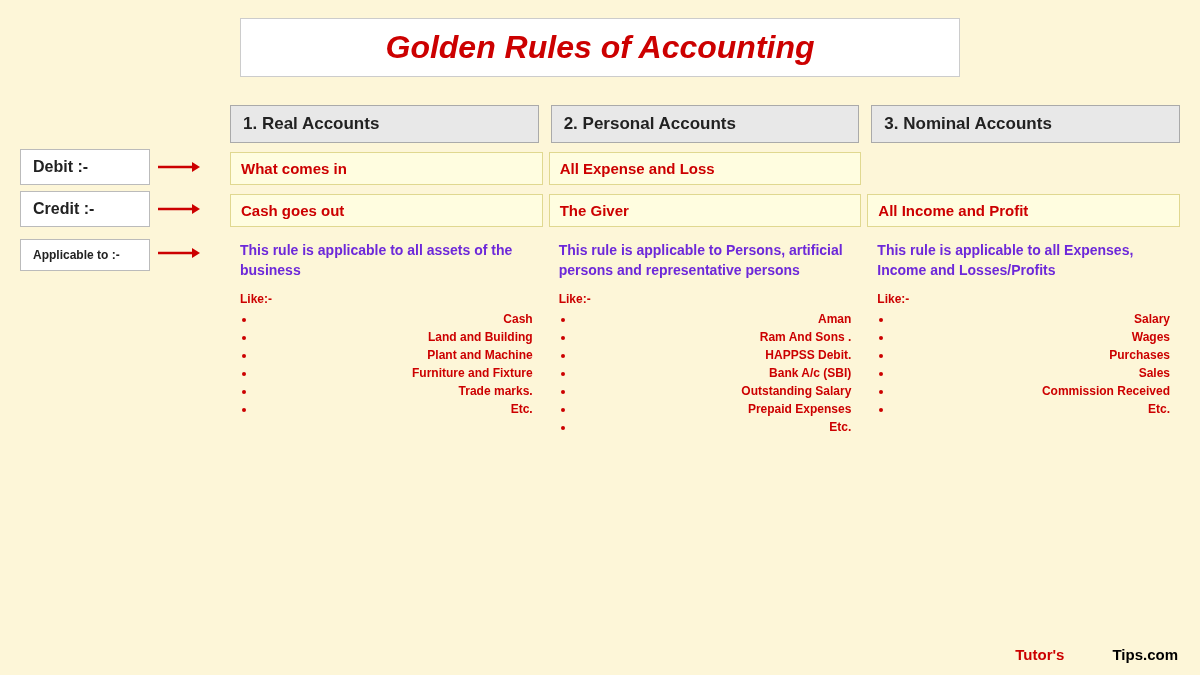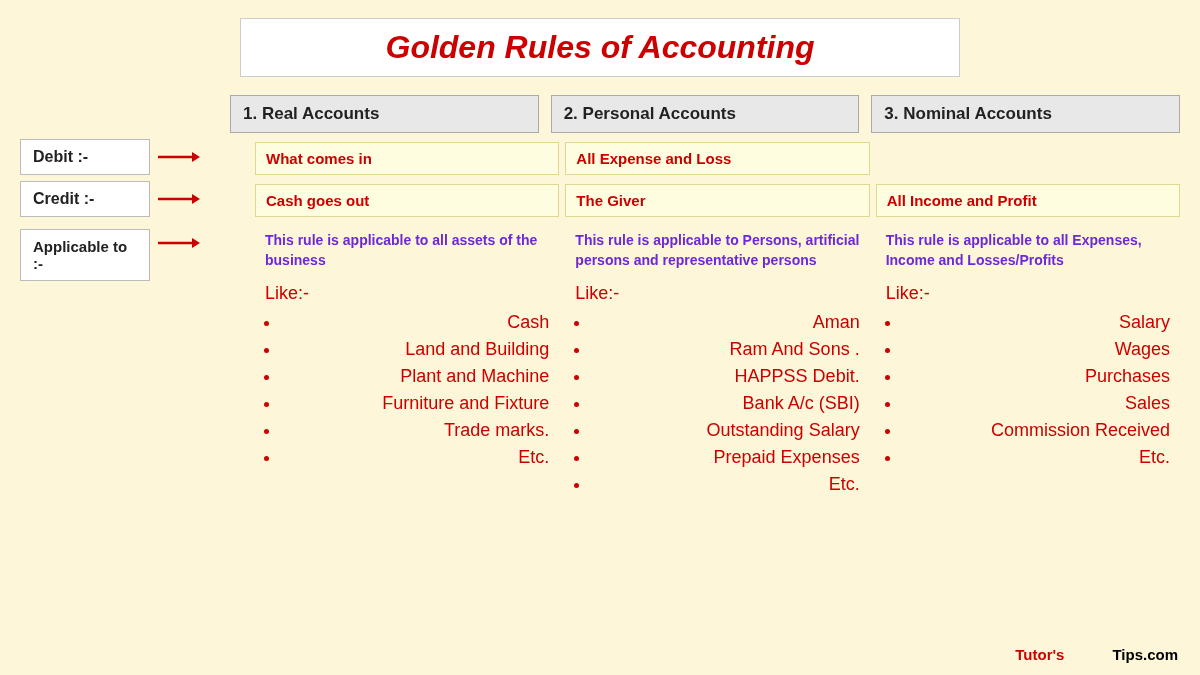--- a/index.html
+++ b/index.html
@@ -80,39 +80,39 @@
       align-items: center;
       width: 210px;
       flex-shrink: 0;
     }
 
     .row-content {
       display: grid;
       grid-template-columns: 1fr 1fr 1fr;
       flex: 1;
       gap: 6px;
-      margin-left: 25px;
     }
 
     
     .headers-row {
       display: flex;
       margin-bottom: 6px;
     }
 
     .headers-left {
       width: 210px;
       flex-shrink: 0;
     }
 
     .headers-right {
       display: grid;
       grid-template-columns: 1fr 1fr 1fr;
       flex: 1;
       gap: 12px;
+      margin-top: 10px;
     }
 
     .header-box {
       background: #e8e8e8;
       border: 1px solid #aaa;
       padding: 8px 12px;
       font-size: 17px;
       font-weight: bold;
       color: #222;
     }
@@ -120,40 +120,40 @@
     
     .desc-cell {
       font-size: 14px;
       font-weight: bold;
       color: #6d28d9;
       padding: 6px 10px;
       line-height: 1.4;
     }
 
     .list-cell {
-      font-size: 18px;
-      font-weight: normal;
+      font-size: 12px;
+      font-weight: bold;
       color: #cc0000;
       padding: 4px 10px;
       line-height: 1.5;
     }
 
     .list-cell ul {
       padding-left: 16px;
       list-style: disc;
       text-align: right;
     }
 
     .list-cell .like-label {
       margin-bottom: 2px;
     }
 
     
     .applicable-label {
-      font-size: 15px;
+      font-size: 12px;
     }
 
     
     .bottom-logo {
       position: absolute;
       bottom: 12px;
       right: 22px;
       font-size: 15px;
       font-weight: bold;
     }

